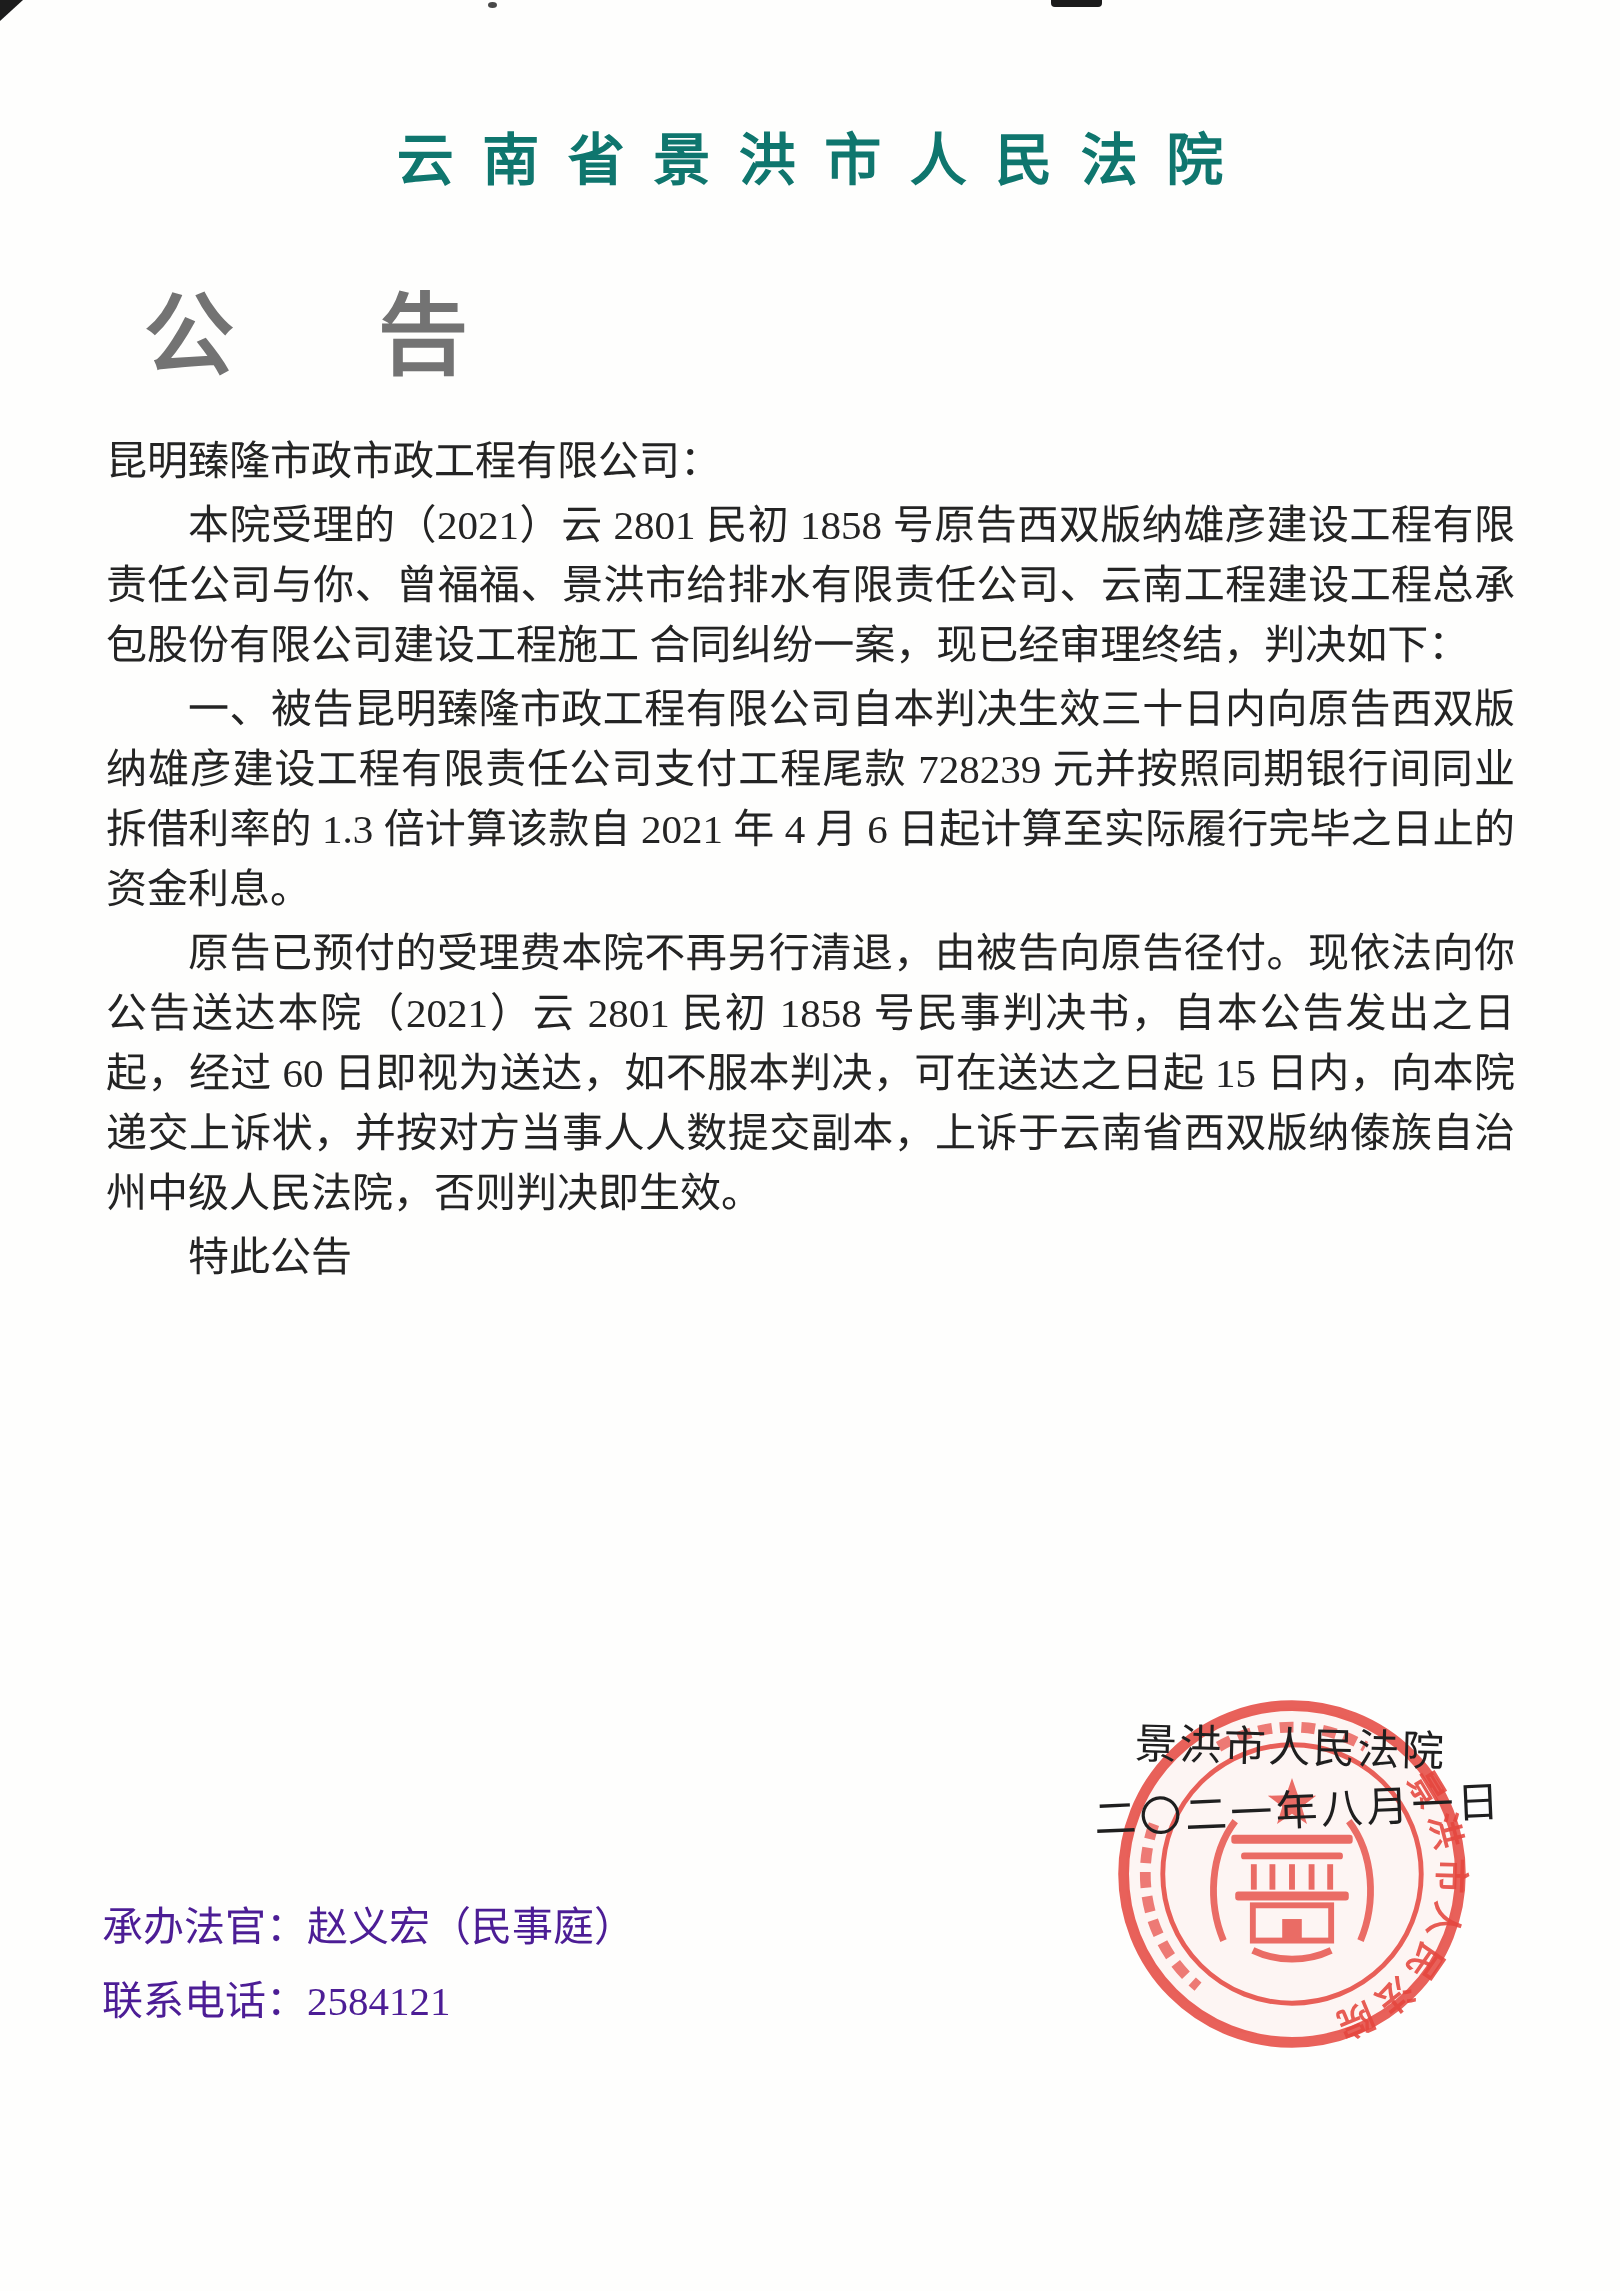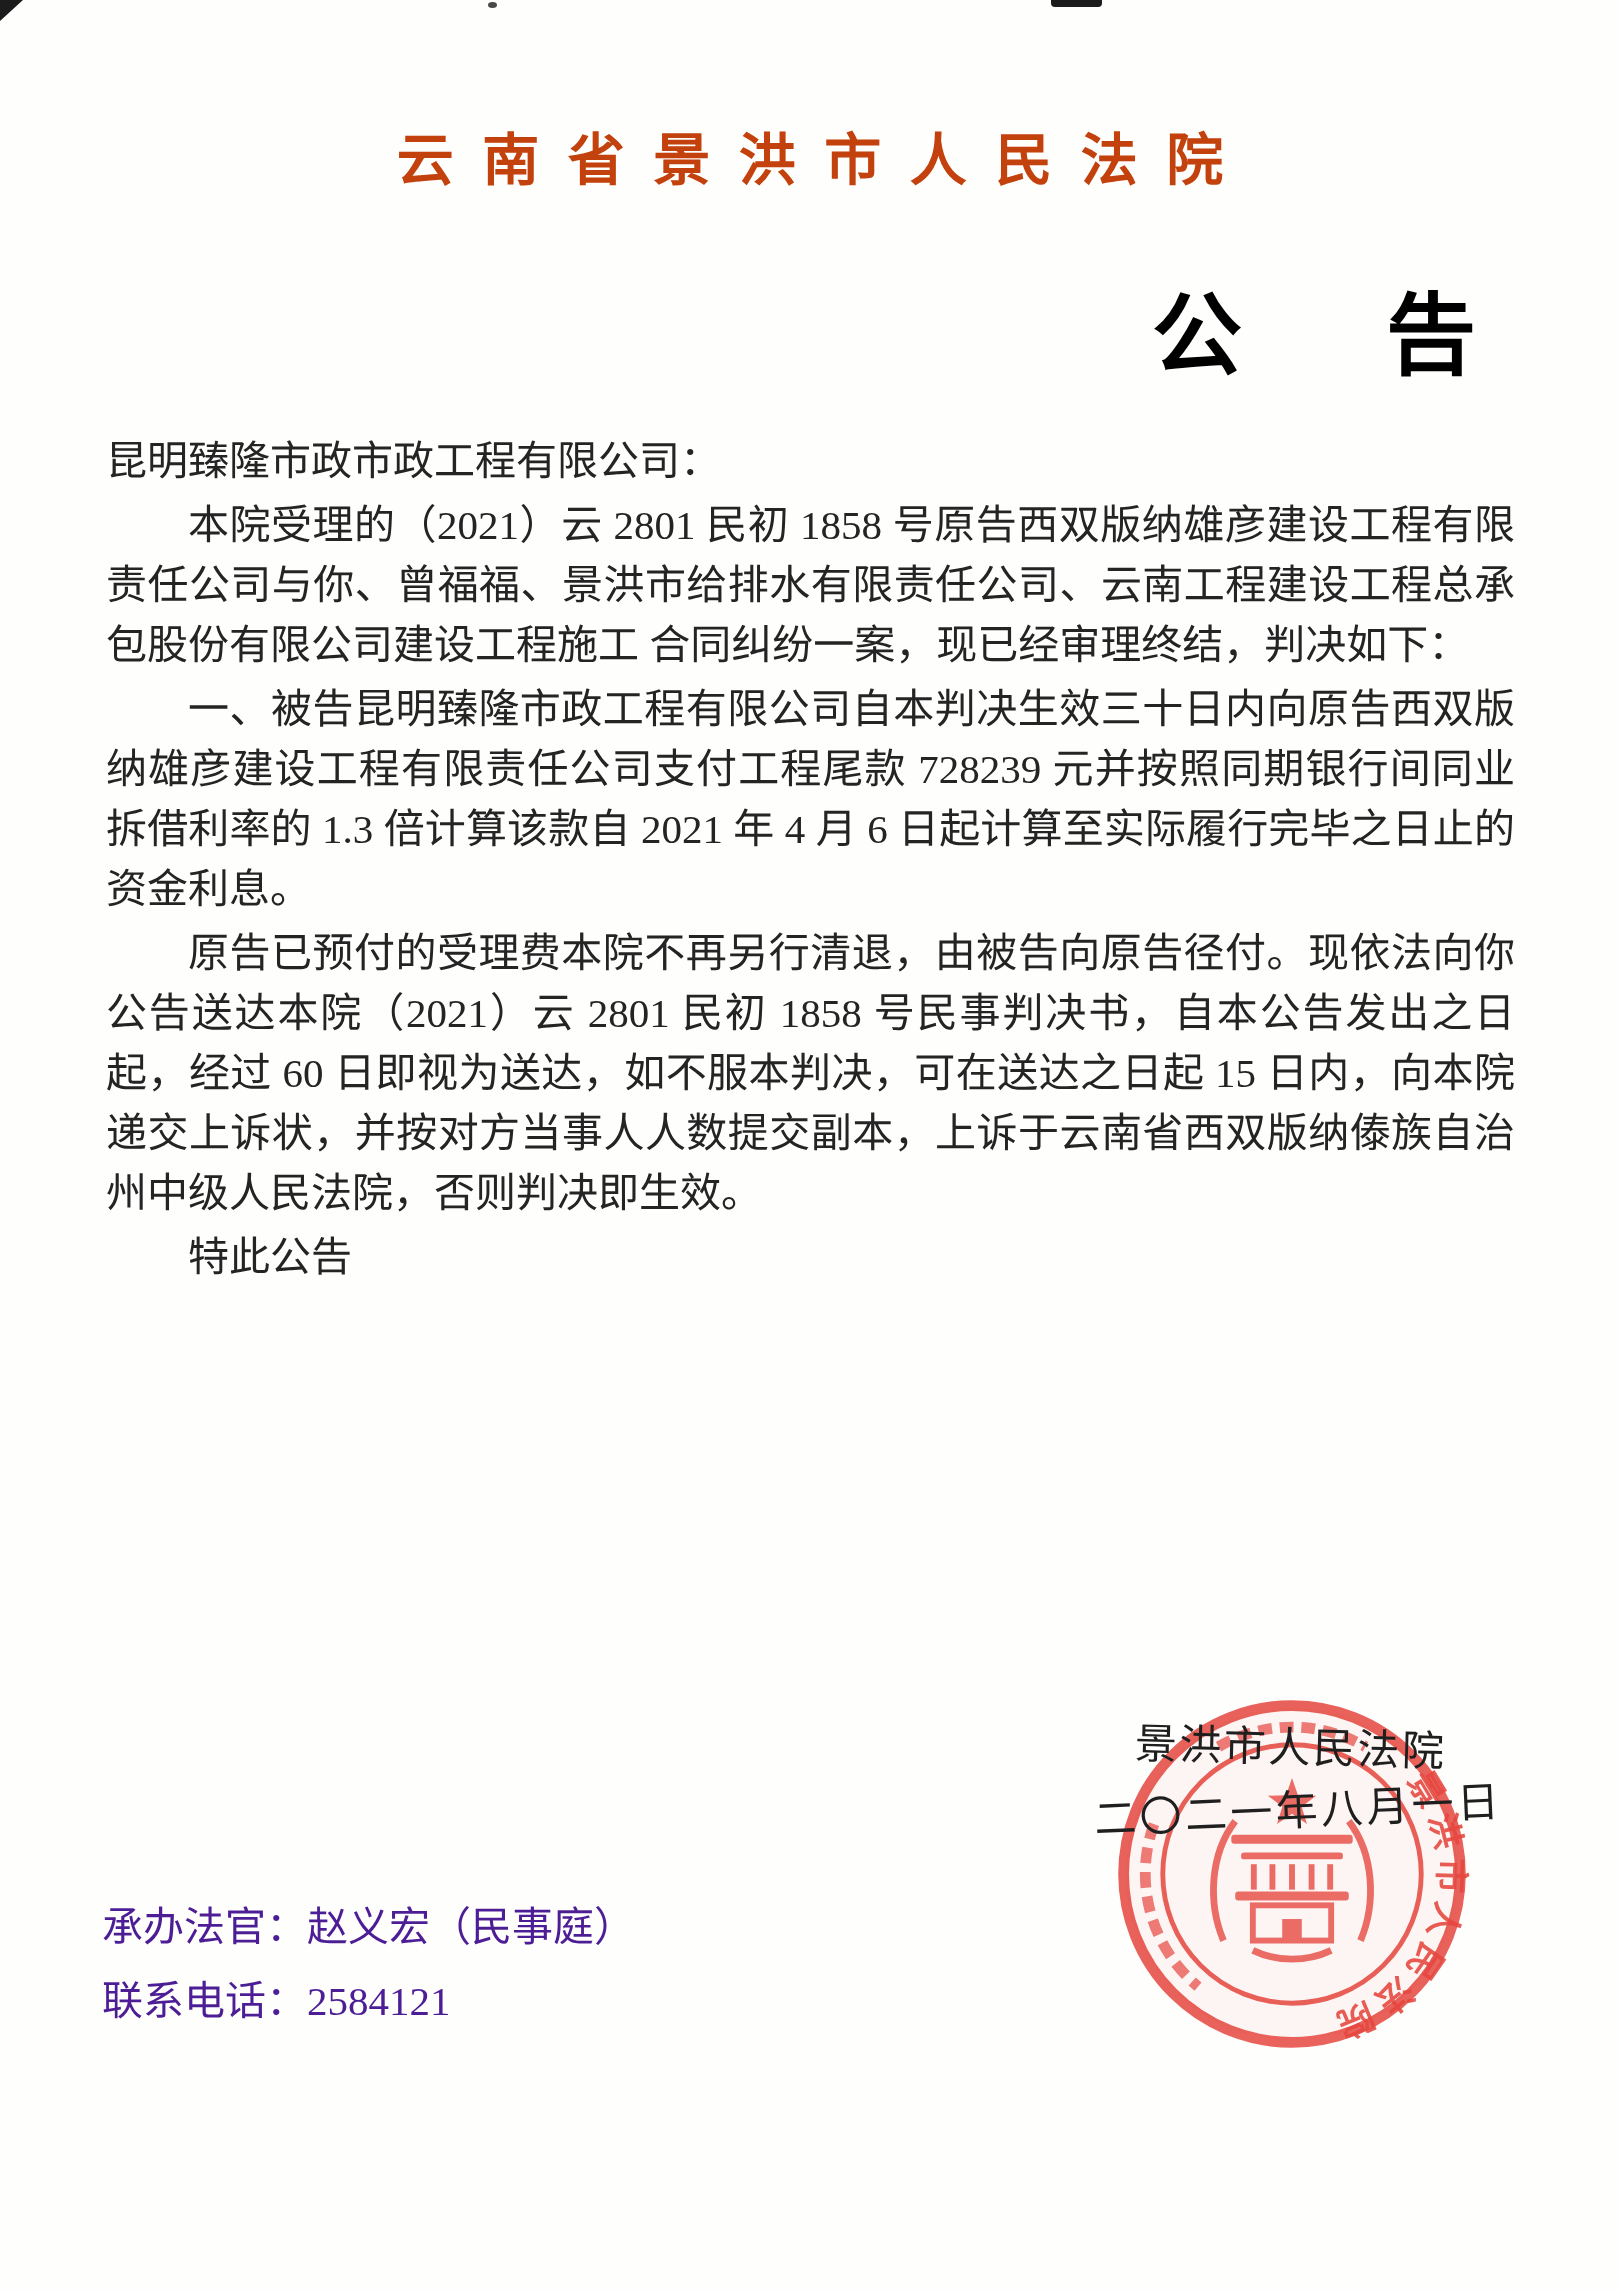--- a/index.html
+++ b/index.html
@@ -26,33 +26,33 @@
   .artifact.edge-top-dot { left: 488px; top: 2px; width: 8.8px; height: 5.9px; border-radius: 50%; opacity: .8; }
 
   .court-title {
     position: absolute;
     top: 114px; left: 0; right: 0;
     text-align: center;
     font-size: 57px;
     font-weight: 700;
     letter-spacing: 0.5em;
     padding-left: 0.5em; 
-    color: #c2410c;
+    color: #0f766e;
     white-space: nowrap;
   }
 
   .doc-title {
     position: absolute;
     top: 263px; left: 0; right: 0;
-    text-align: right;
+    text-align: left;
     font-size: 90px;
     font-weight: 700;
     letter-spacing: 1.6em;
     padding-left: 1.6em;
-    color: #000000;
+    color: #737373;
     white-space: nowrap;
   }
 
   .body-text {
     position: absolute;
     top: 427px; left: 102px;
     width: 1417px;
     font-size: 41px;
     line-height: 60px;
     text-align: justify;

